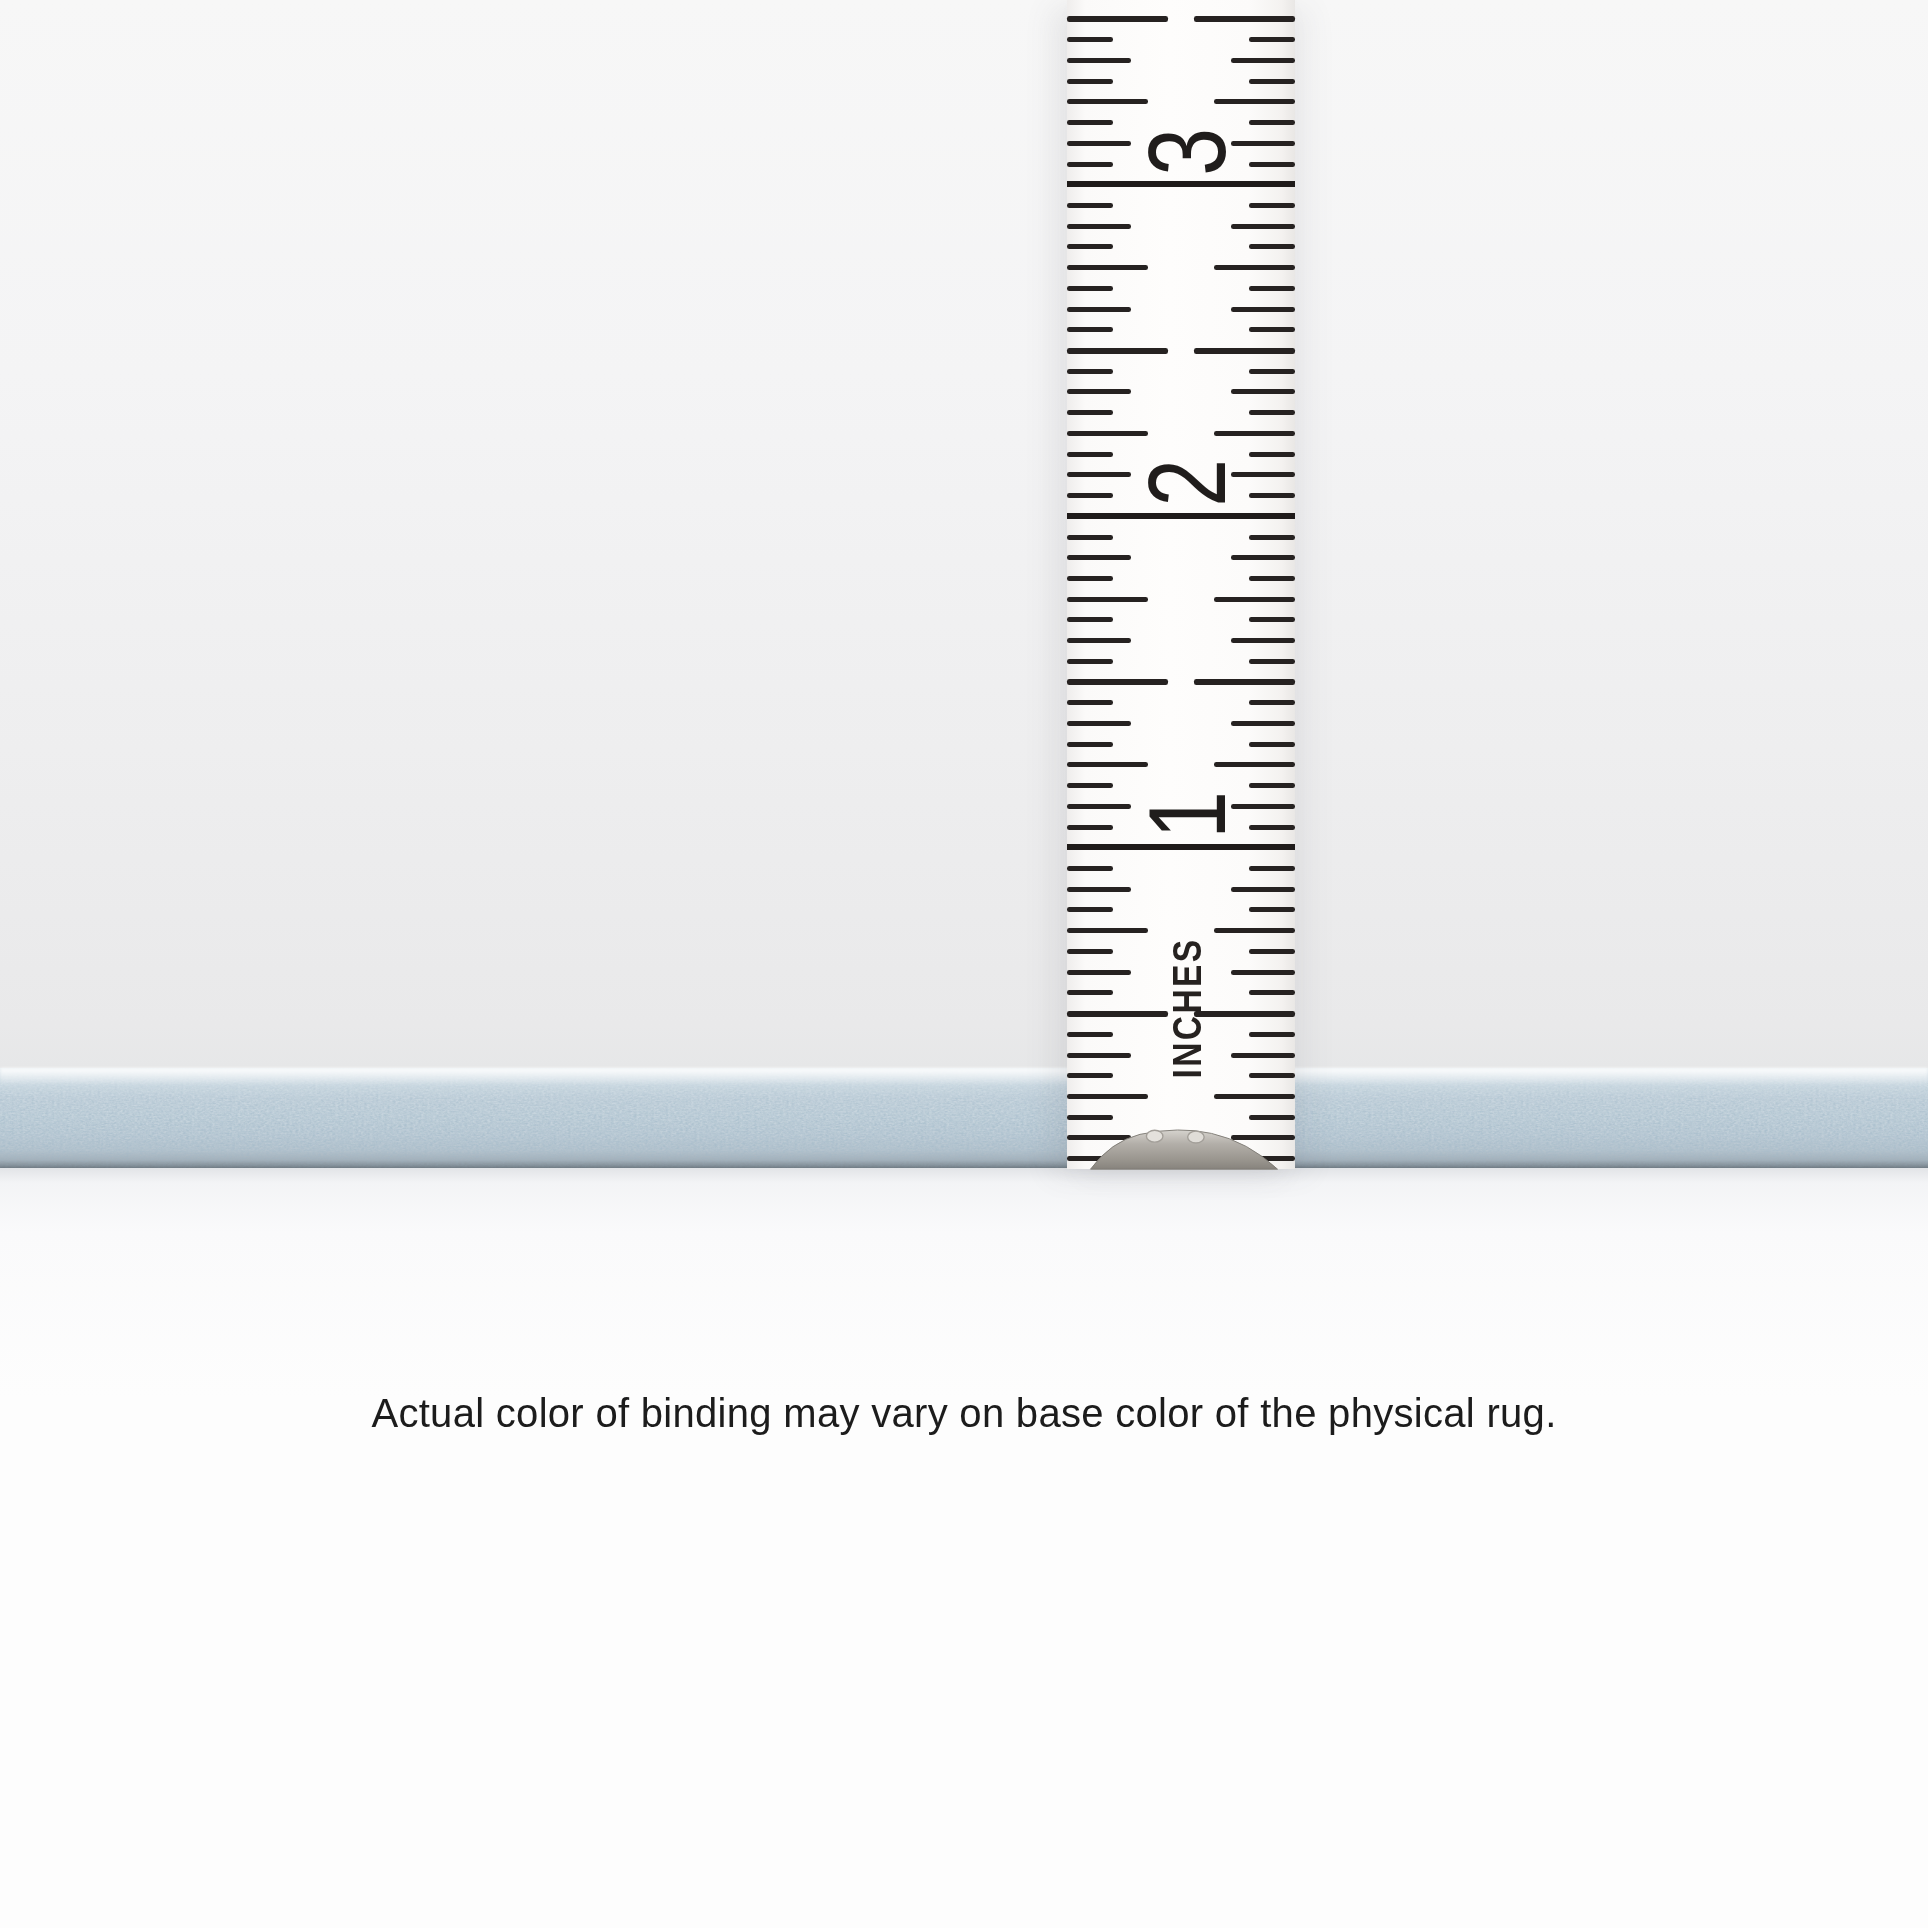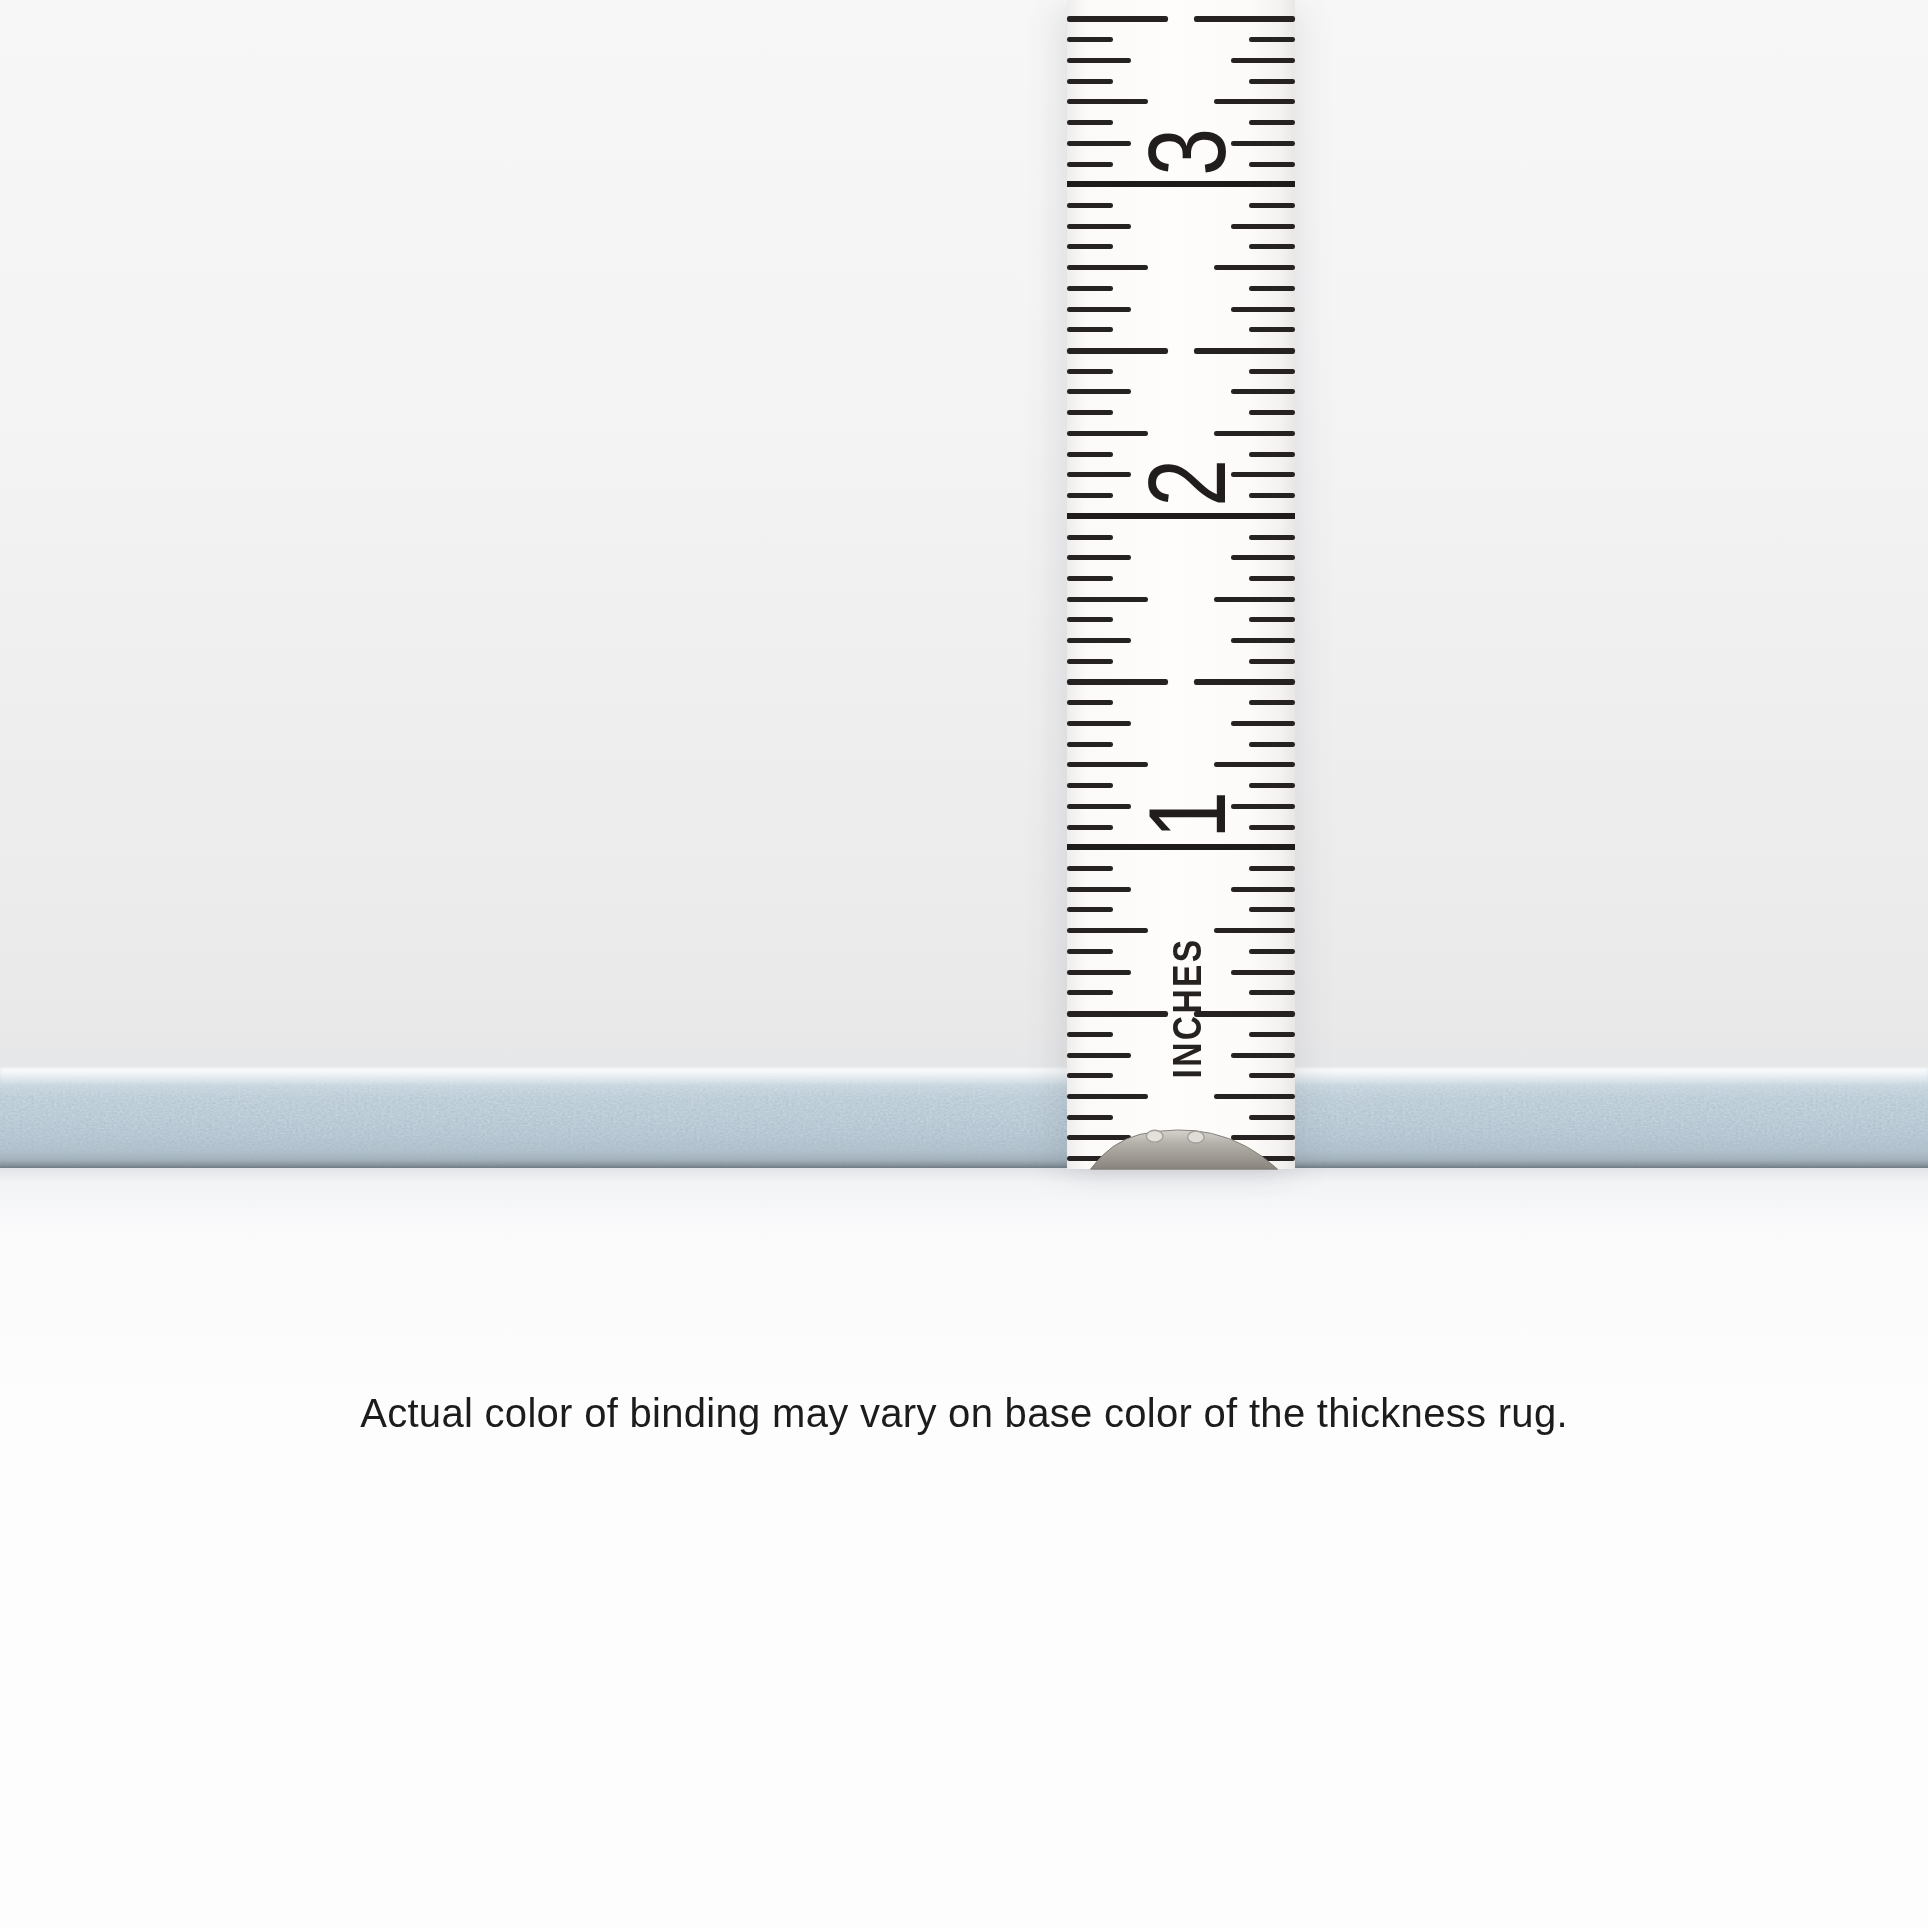--- a/index.html
+++ b/index.html
@@ -220,17 +220,17 @@
         <stop offset="0.75" stop-color="#9a968f"></stop>
         <stop offset="1" stop-color="#87837d"></stop>
       </linearGradient>
     </defs>
     <path d="M18,48 Q40,18 72,10 Q115,1 150,9 Q190,18 222,48 Z" fill="url(#metal)" stroke="#7d7973" stroke-width="1"></path>
     <ellipse cx="88" cy="12" rx="9" ry="6.5" fill="#e4e1dc" stroke="#a39f99" stroke-width="1.5"></ellipse>
     <ellipse cx="133" cy="13" rx="9" ry="6.5" fill="#e0ddd8" stroke="#a39f99" stroke-width="1.5"></ellipse>
   </svg>
 
   <div class="disclaimer">
-    <div>Actual color of binding may vary on base color of the thickness rug.</div>
+    <div>Actual color of binding may vary on base color of the physical rug.</div>
   </div>
 
 </div>
 
 
 </body></html>

